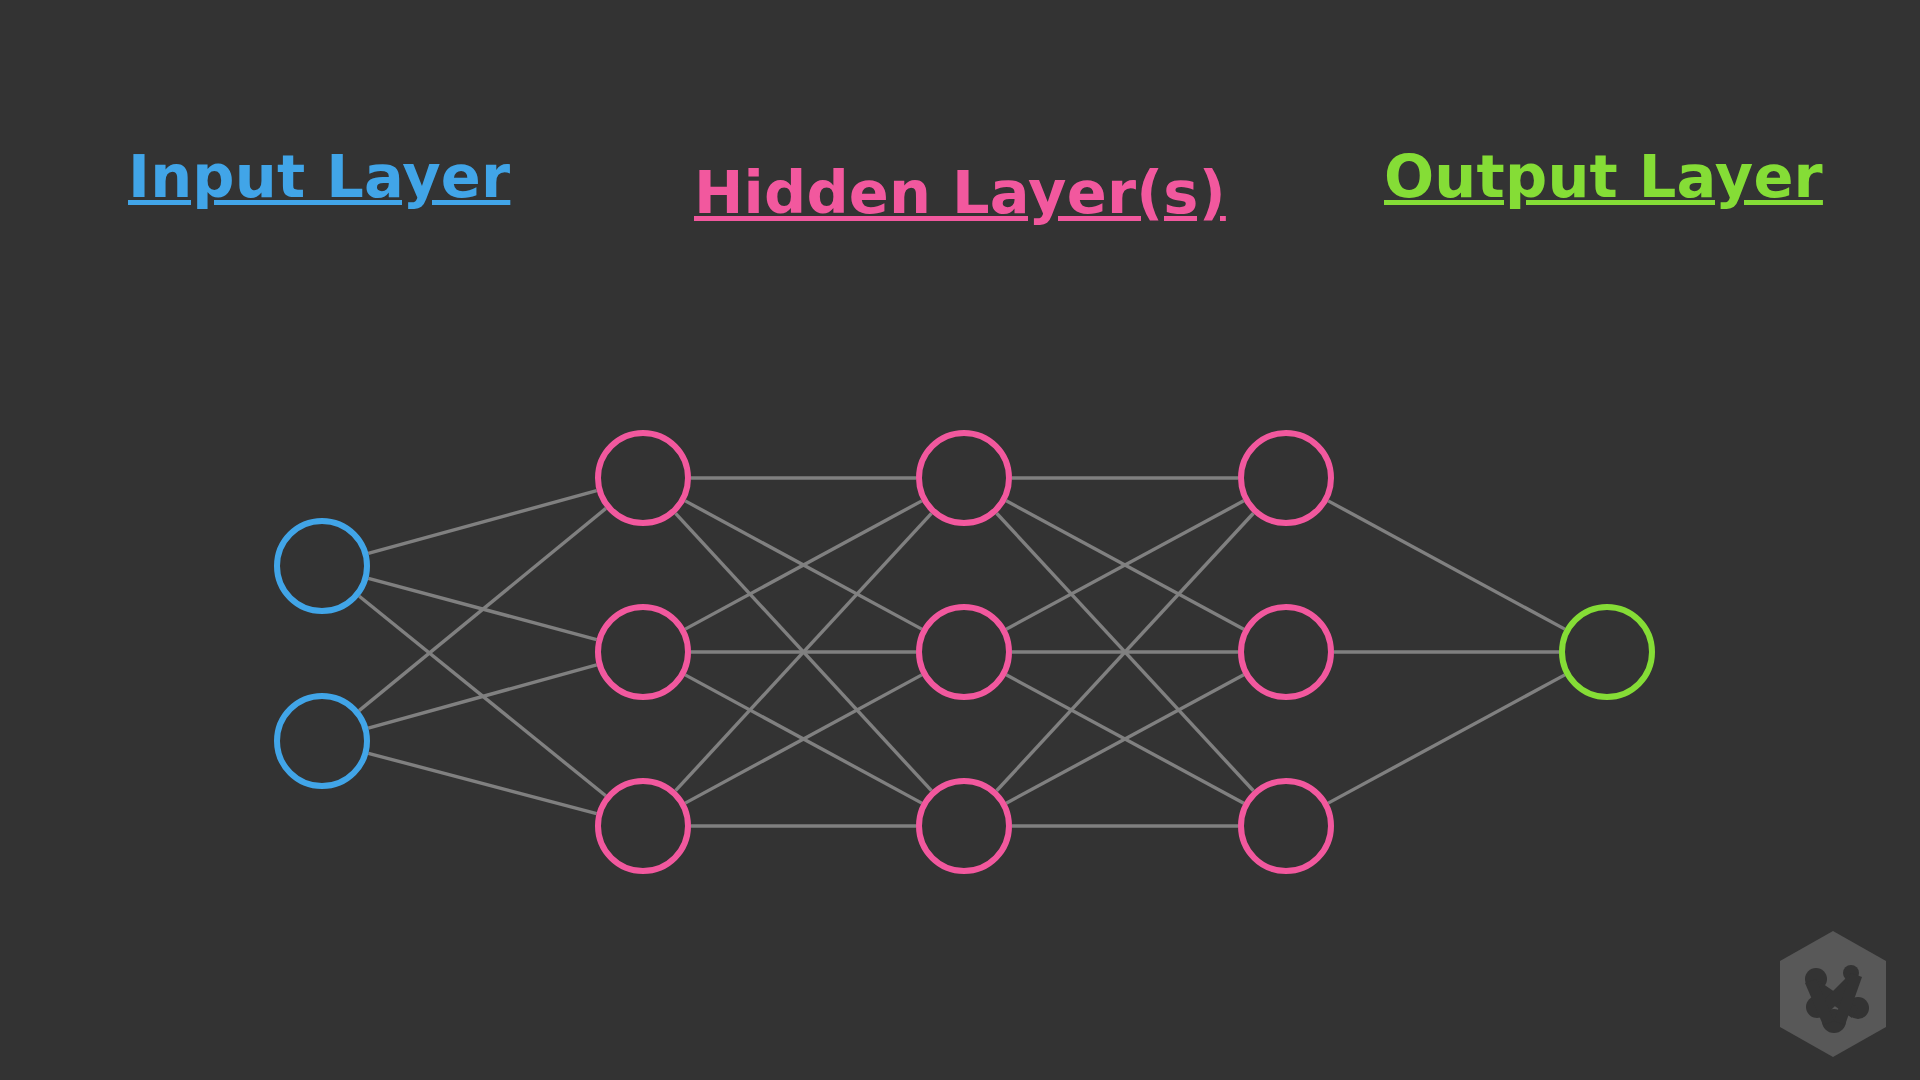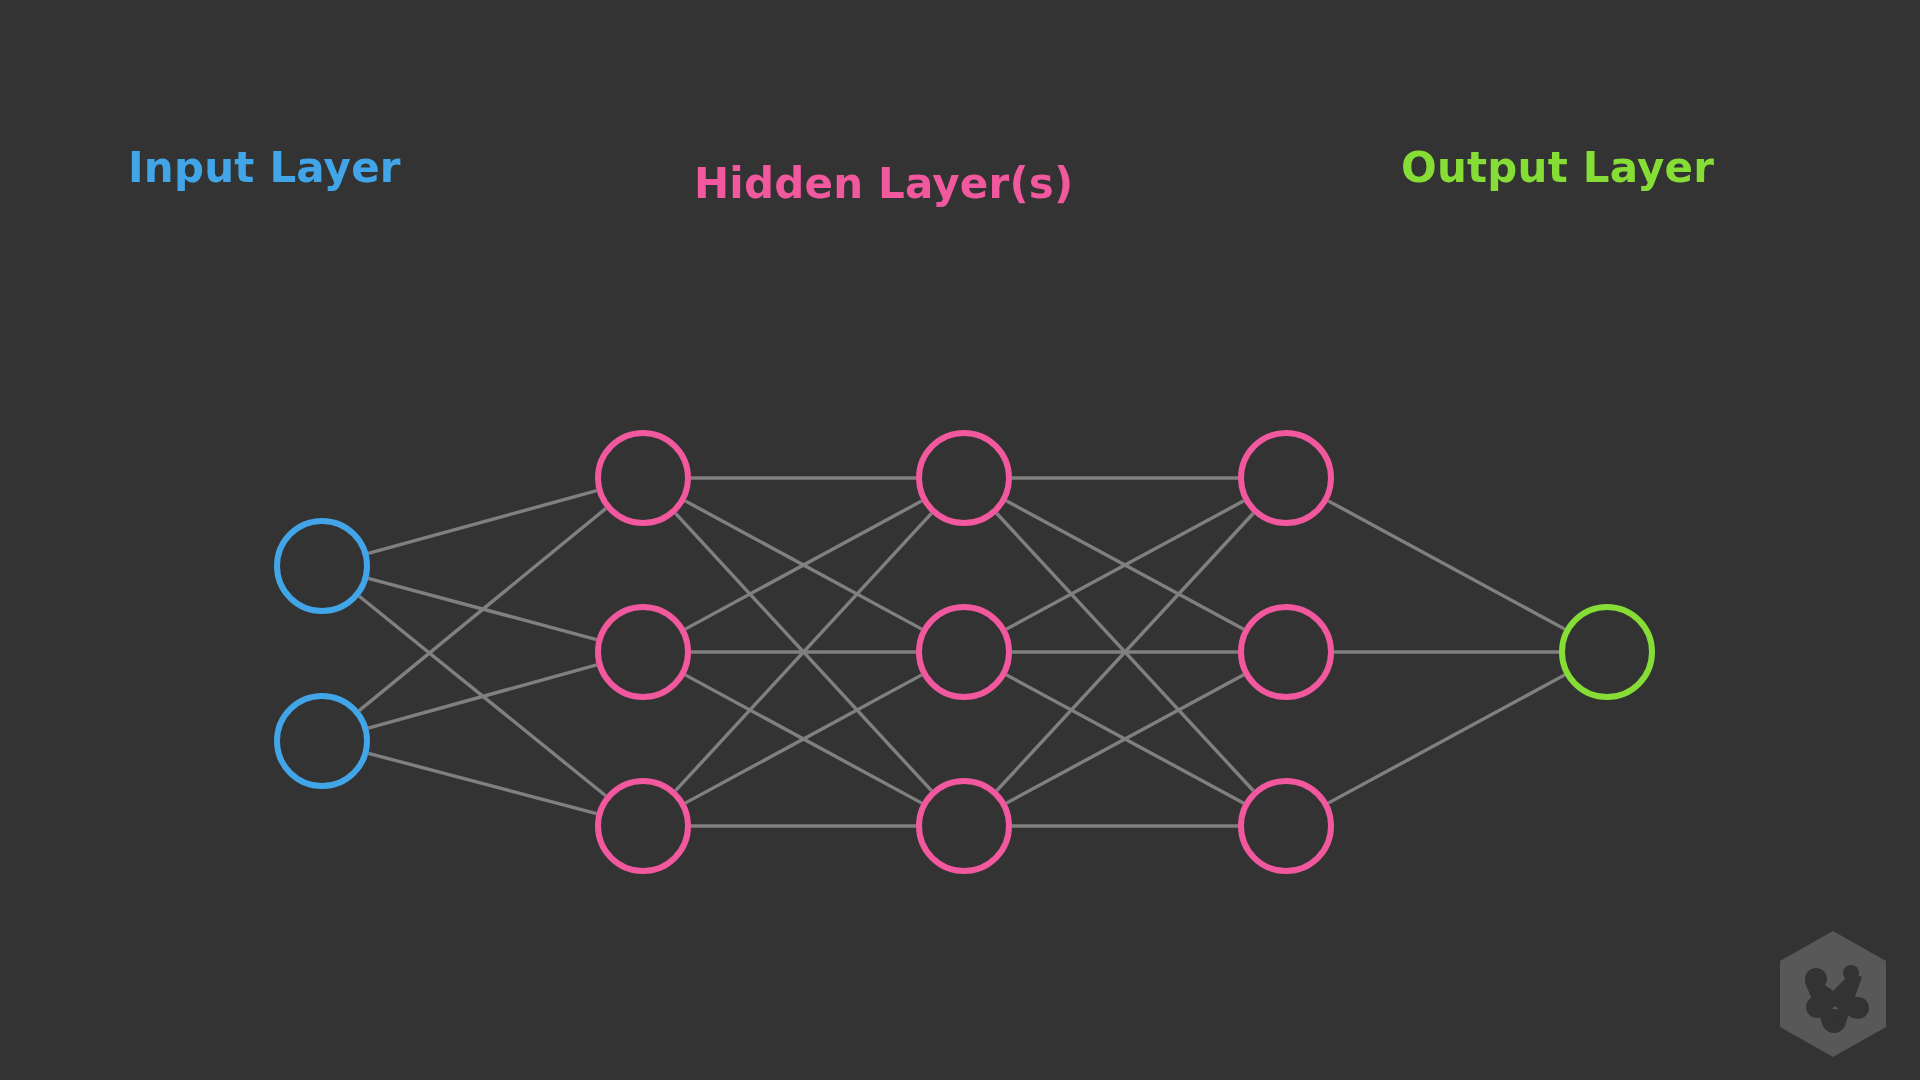--- a/index.html
+++ b/index.html
@@ -24,29 +24,30 @@
   #diagram {
     position: absolute;
     left: 0; top: 0;
     width: 1920px;
     height: 1080px;
     display: block;
   }
   .layer-label {
     position: absolute;
     font-weight: 700;
-    font-size: 42px;
+    font-size: 59px;
     letter-spacing: 0.2px;
     white-space: nowrap;
     line-height: 1;
     font-family: "DejaVu Sans", "Liberation Sans", sans-serif;
+    text-decoration: underline;
   }
   #label-input  { left: 128px;  top: 147px; }
   #label-hidden { left: 694px;  top: 147px; }
-  #label-output { left: 1384px; top: 147px; margin-left: 17px; }
+  #label-output { left: 1384px; top: 147px; }
   #watermark {
     position: absolute;
     left: 1772px;
     top: 928px;
     width: 122px;
     height: 132px;
     opacity: 1;
   }
 </style>
 </head>

